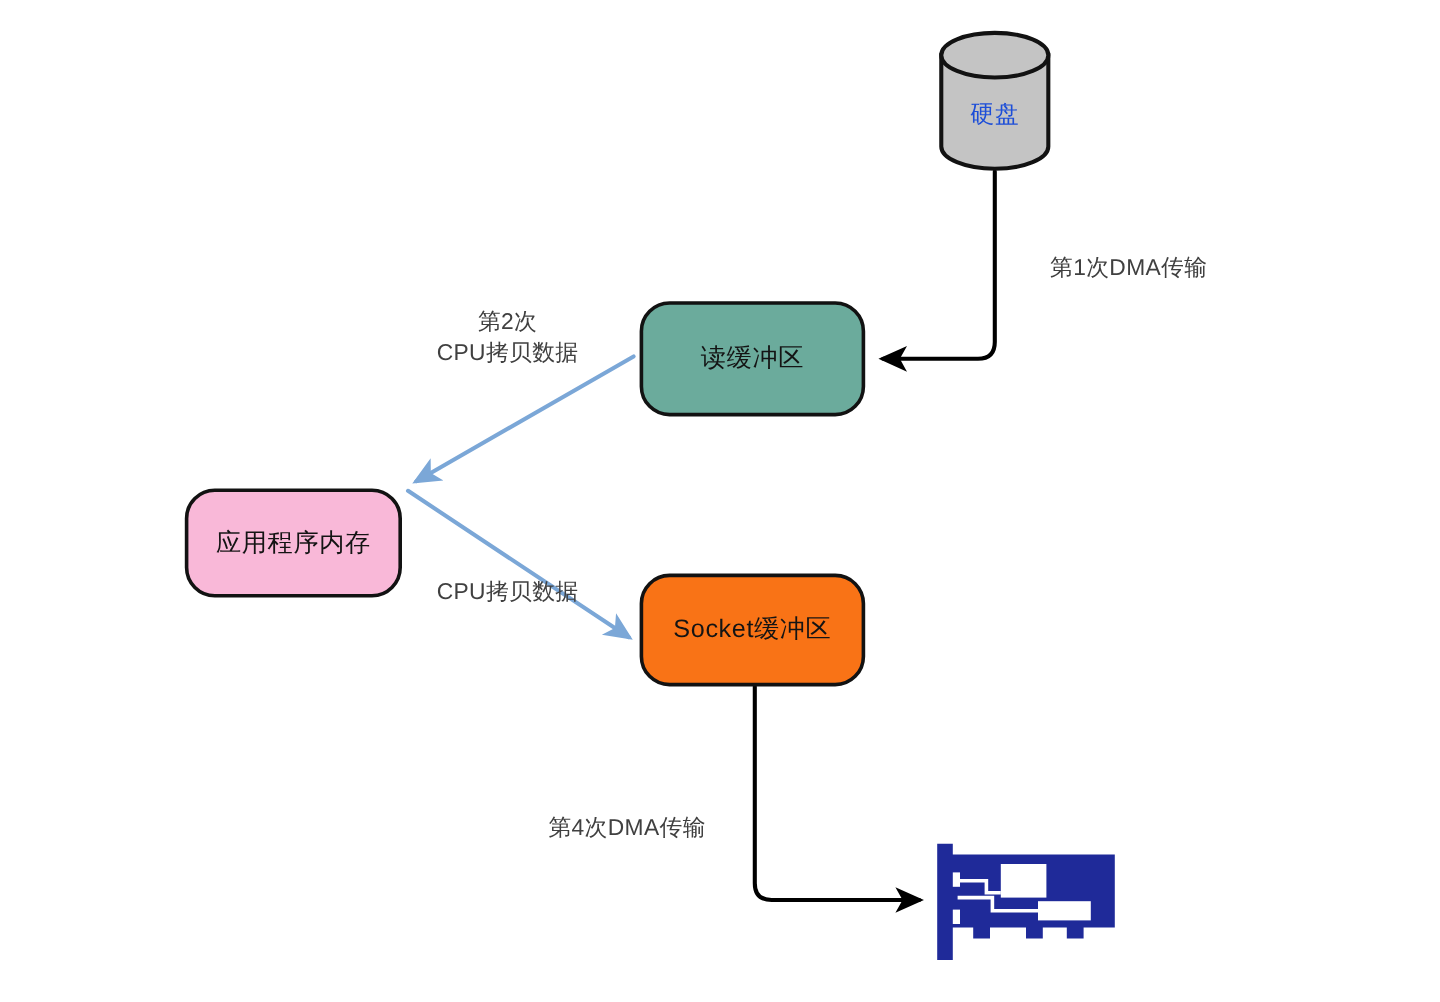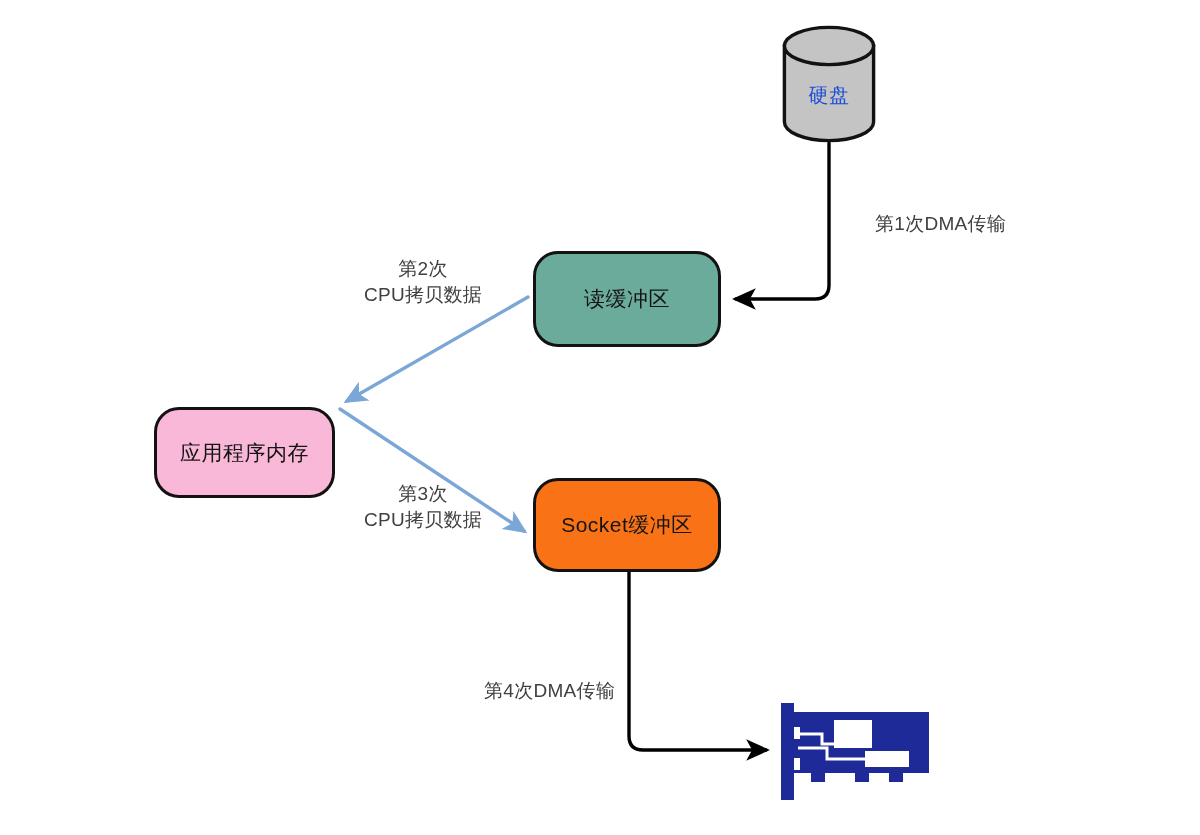--- a/index.html
+++ b/index.html
@@ -111,21 +111,21 @@
     color: #404040;
     line-height: 1.35;
     white-space: nowrap;
     letter-spacing: 0.3px;
   }
   .edge-label.centered { text-align: center; }
 
   #label-dma1 { left: 875px; top: 211px; }
   #label-cpu2 { left: 343px; top: 256px; text-align: center; width: 160px; }
   #label-cpu3 { left: 343px; top: 481px; text-align: center; width: 160px; }
-  #label-dma4 { left: 484px; top: 678px; }
+  #label-dma4 { left: 457px; top: 678px; }
 </style>
 </head>
 <body>
 
 <div id="canvas">
 
   <svg id="wires" viewBox="0 0 1200 835" width="1200" height="835" xmlns="http://www.w3.org/2000/svg">
 
     <defs>
       <marker id="arrow-black" viewBox="0 0 12 12" refX="10" refY="6" markerWidth="7" markerHeight="7" orient="auto-start-reverse">
@@ -204,19 +204,18 @@
   </div>
 
   <div class="edge-label" id="label-dma1">第1次DMA传输</div>
 
   <div class="edge-label centered" id="label-cpu2">
     <div>第2次</div>
     <div>CPU拷贝数据</div>
   </div>
 
   <div class="edge-label centered" id="label-cpu3">
-    <div>第3次</div>
     <div>CPU拷贝数据</div>
   </div>
 
   <div class="edge-label" id="label-dma4">第4次DMA传输</div>
 
 </div>
 
 </body></html>

